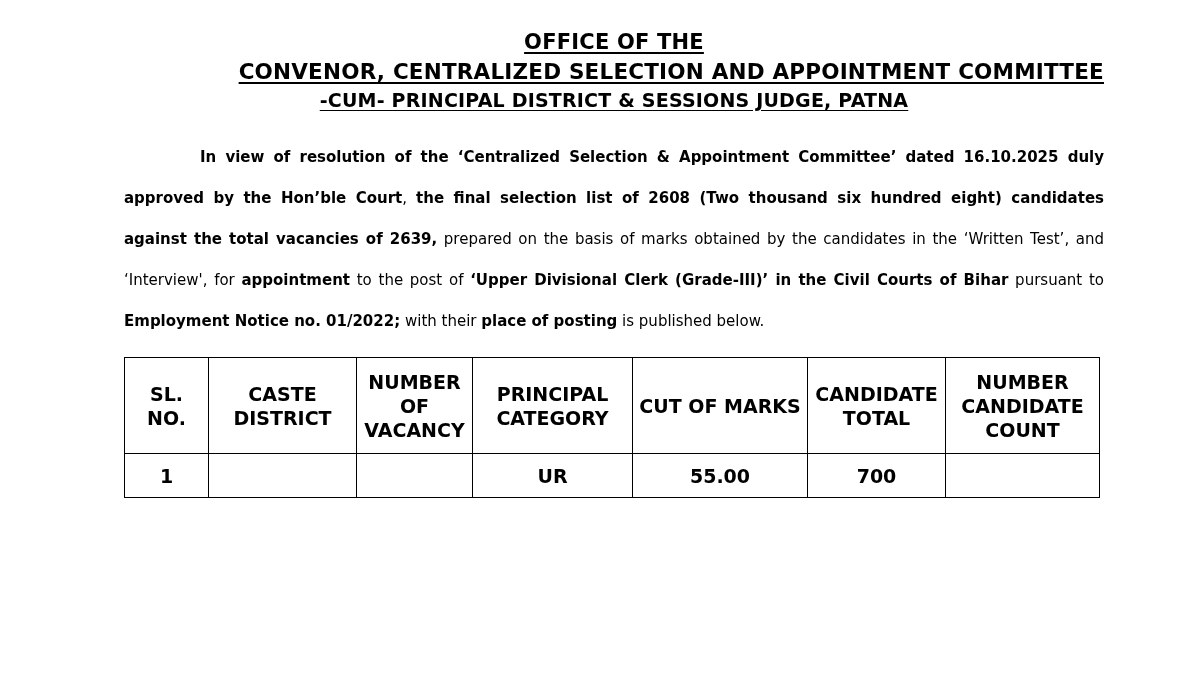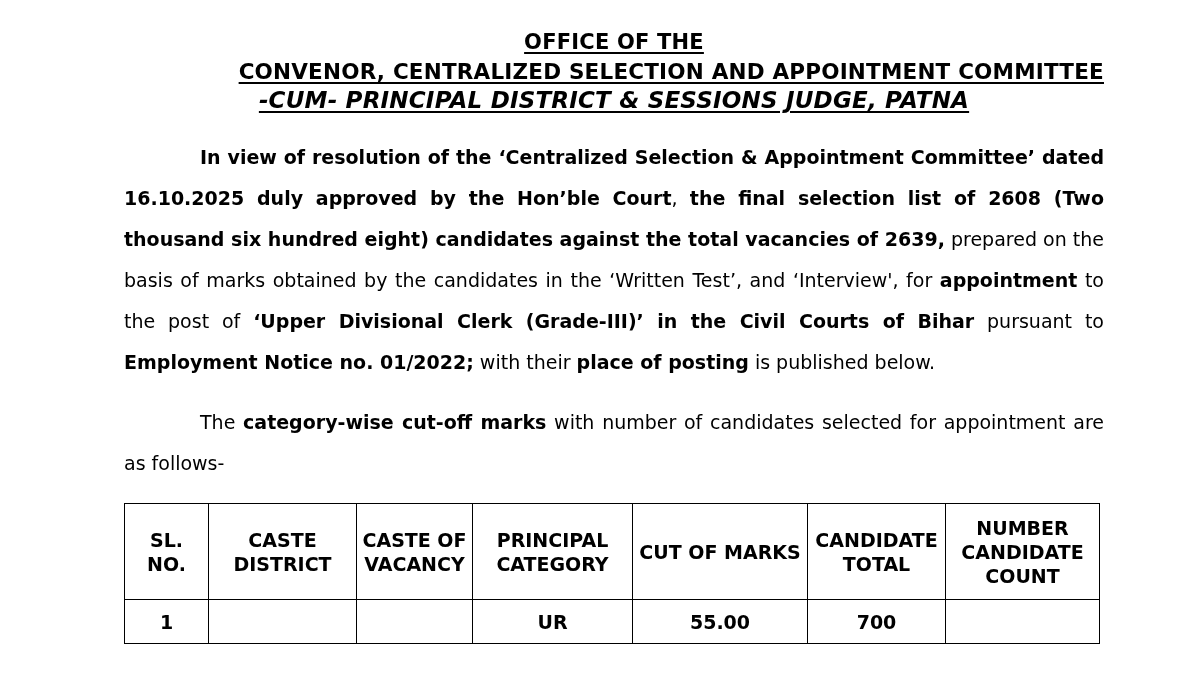--- a/index.html
+++ b/index.html
@@ -30,36 +30,36 @@
   }
   .hdr .line {
     display: block;
   }
   .hdr .u {
     text-decoration: underline;
     text-underline-offset: 3px;
   }
   .hdr-l1 { font-size: 21px; }
   .hdr-l2 { font-size: 21.5px; text-align: right; }
-  .hdr-l3 { font-size: 23px; font-style: italic; }
+  .hdr-l3 { font-size: 19px; }
   .notice {
     text-align: center;
     font-family: "DejaVu Serif", serif;
     font-weight: bold;
     font-size: 21px;
     margin-top: 13px;
     letter-spacing: 0.5px;
   }
   .notice span {
     text-decoration: underline;
     text-underline-offset: 3px;
   }
   .para {
     margin-top: 22px;
-    font-size: 19px;
+    font-size: 15px;
     line-height: 41px;
     text-align: justify;
     text-justify: inter-word;
   }
   .para.p2 {
     margin-top: 0px;
   }
   .indent { display: inline-block; width: 76px; }
   b { font-weight: bold; }
   .tbl-wrap {
@@ -102,40 +102,37 @@
     <span class="line hdr-l1 u">OFFICE OF THE</span>
     <span class="line hdr-l2 u">CONVENOR, CENTRALIZED SELECTION AND APPOINTMENT COMMITTEE</span>
     <span class="line hdr-l3 u">-CUM- PRINCIPAL DISTRICT &amp; SESSIONS JUDGE, PATNA</span>
   </div>
 
 
   <p class="para p1">
     <span class="indent"></span><b>In view of resolution of the ‘Centralized Selection &amp; Appointment Committee’ dated 16.10.2025 duly approved by the Hon’ble Court</b><span>, </span><b>the final selection list of 2608 (Two thousand six hundred eight) candidates against the total vacancies of 2639,</b><span> prepared on the basis of marks obtained by the candidates in the ‘Written Test’, and ‘Interview', for </span><b>appointment</b><span> to the post of </span><b>‘Upper Divisional Clerk (Grade-III)’ in the Civil Courts of Bihar</b><span> pursuant to </span><b>Employment Notice no. 01/2022;</b><span> with their </span><b>place of posting</b><span> is published below.</span>
   </p>
 
-  <p class="para p2">
-    <span class="indent"></span><span>The </span><b>category-wise cut-off marks</b><span> with number of candidates selected for appointment are as follows-</span>
-  </p>
 
   <div class="tbl-wrap">
     <table class="cut">
       <colgroup>
         <col class="c1">
           <col class="c2">
           <col class="c3">
           <col class="c4">
           <col class="c5">
           <col class="c6">
           <col class="c7">
       </colgroup>
       <thead>
         <tr>
           <th>SL. NO.</th>
           <th>CASTE DISTRICT</th>
-          <th>CASTE OF VACANCY</th>
+          <th>NUMBER OF VACANCY</th>
           <th>PRINCIPAL CATEGORY</th>
           <th>CUT OF MARKS</th>
           <th>CANDIDATE TOTAL</th>
           <th>NUMBER CANDIDATE COUNT</th>
         </tr>
       </thead>
       <tbody>
         <tr>
           <td>1</td>
           <td></td>

